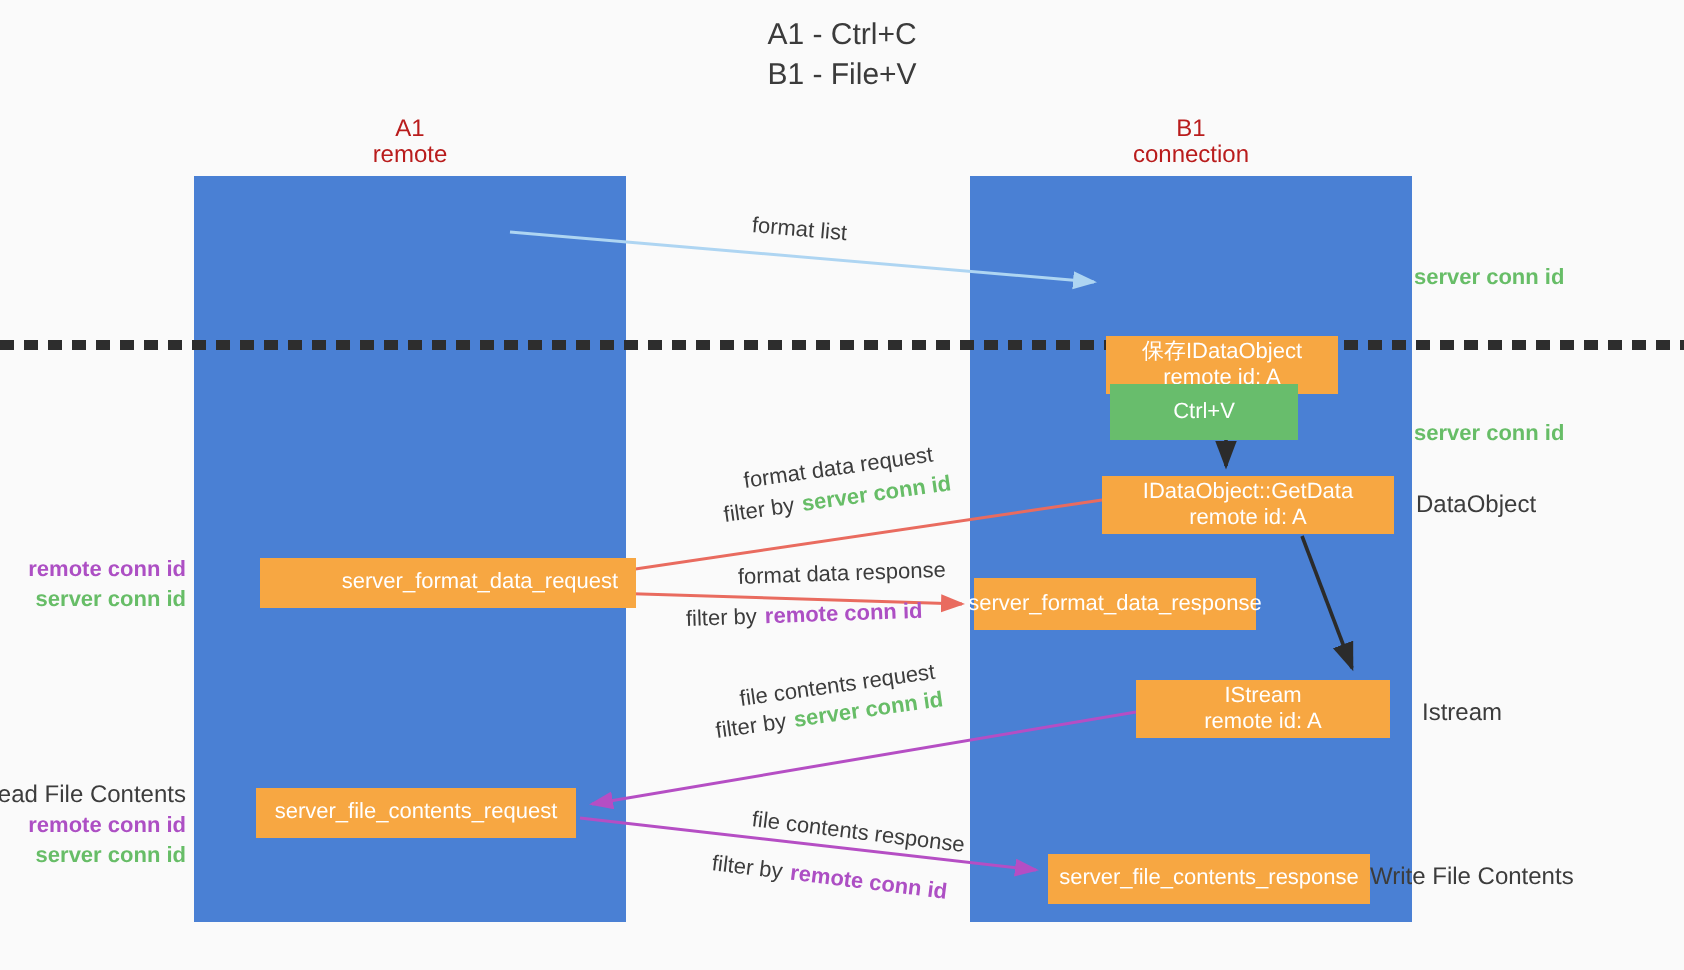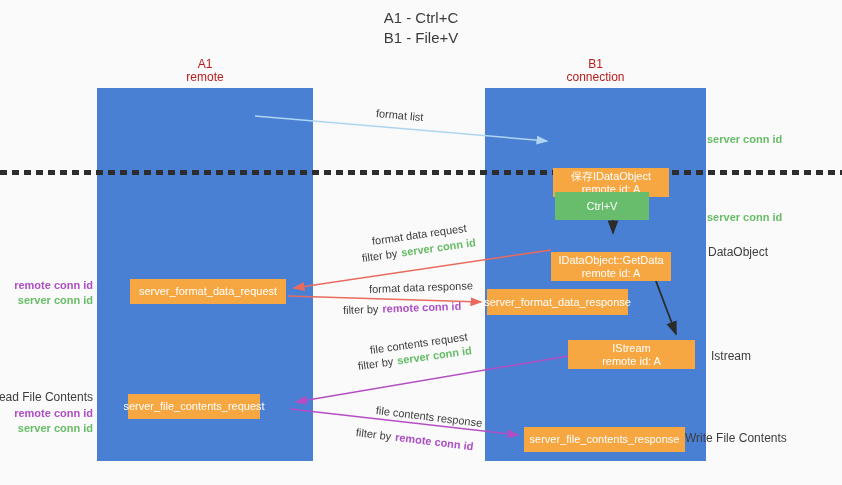--- a/index.html
+++ b/index.html
@@ -25,25 +25,25 @@
   .box {
     position:absolute; display:flex; flex-direction:column;
     align-items:center; justify-content:center;
     color:#ffffff; font-size:11px; line-height:13px; text-align:center;
   }
   .green  { background:#68bd6c; }
   .orange { background:#f7a742; }
   .b-ctrlc   { left:138px; top:105px; width:116px; height:28px; }
   .b-savedo  { left:553px; top:128px; width:116px; height:29px;margin-top:40px; }
   .b-ctrlv   { left:555px; top:192px; width:94px; height:28px; }
-  .b-getdata { left:551px; top:238px; width:120px; height:29px;margin-top:14px; }
-  .b-fmtreq  { left:130px; top:279px; width:156px; height:25px; }
+  .b-getdata { left:551px; top:238px; width:146px; height:29px; }
+  .b-fmtreq  { left:130px; top:279px; width:156px; height:25px;padding-left:32px; }
   .b-fmtresp { left:487px; top:289px; width:141px; height:26px; }
   .b-istream { left:568px; top:340px; width:127px; height:29px; }
-  .b-filereq { left:128px; top:394px; width:132px; height:25px; }
+  .b-filereq { left:128px; top:394px; width:160px; height:25px; }
   .b-fileresp{ left:524px; top:427px; width:161px; height:25px; }
   .lbl { position:absolute; font-size:11px; color:#3c3c3c; white-space:nowrap; transform-origin:left center; }
   .lbl-12 { font-size:12px; }
   .green-t  { color:#67bd67; font-weight:bold; }
   .purple-t { color:#ad4fc4; font-weight:bold; }
   .fb { margin-right:4px; }
   .r-align { text-align:right; line-height:15px; }
   .l-format-list      { left:376px; top:107px; transform:rotate(5deg); }
   .l-fmt-req          { left:372px; top:235px; transform:rotate(-8deg); }
   .l-fmt-req-filter   { left:362px; top:252px; transform:rotate(-8deg); }

